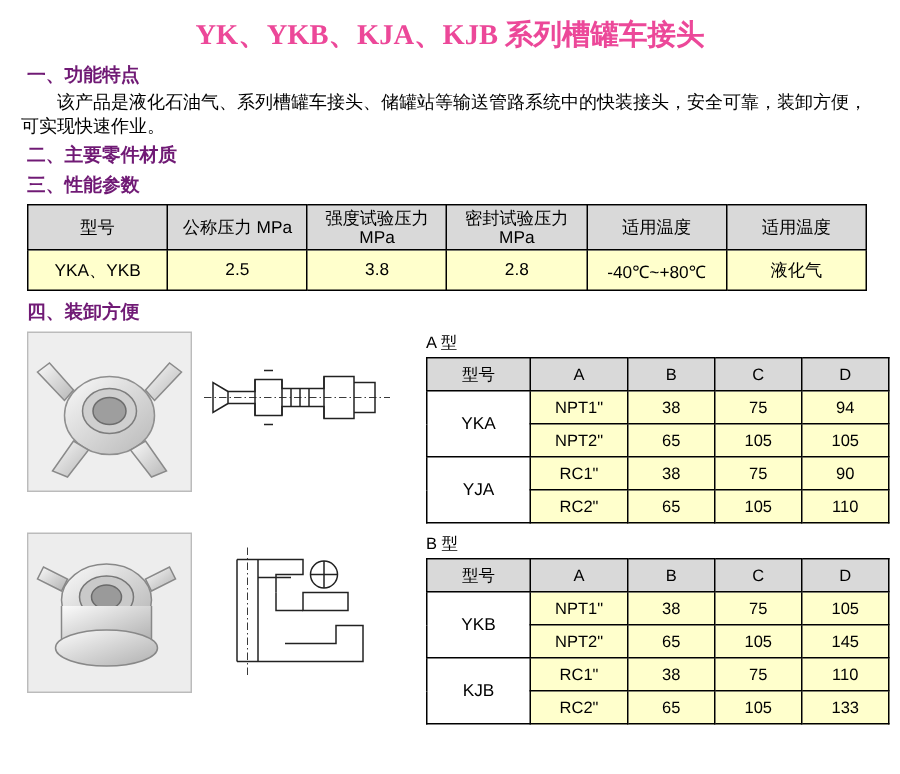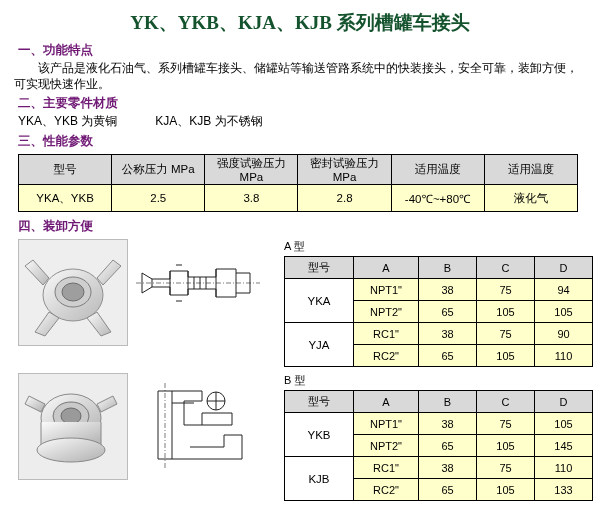--- a/index.html
+++ b/index.html
@@ -21,21 +21,21 @@
     height: 516px;
   }
   .title {
     text-align: center;
     font-family: "Liberation Serif", serif;
     font-weight: bold;
     font-size: 19px;
     letter-spacing: 0px;
     padding-top: 10px;
     padding-bottom: 3px;
-    color: #14532d;
+    color: #ec4899;
   }
   .section-head {
     color: #701a75;
     font-weight: bold;
     font-size: 12.5px;
     font-family: "Liberation Sans", sans-serif;
     margin: 3px 0 1px 18px;
   }
   .para {
     font-size: 12px;
@@ -127,24 +127,20 @@
 <body>
 
 <div class="page">
 
   <div class="title">YK、YKB、KJA、KJB 系列槽罐车接头</div>
 
   <div class="section-head">一、功能特点</div>
   <div class="para">该产品是液化石油气、系列槽罐车接头、储罐站等输送管路系统中的快装接头，安全可靠，装卸方便，可实现快速作业。</div>
 
   <div class="section-head">二、主要零件材质</div>
-  <div class="mat-line">
-    <span>YKA、YKB 为黄铜</span>
-    <span>KJA、KJB 为不锈钢</span>
-  </div>
 
   <div class="section-head">三、性能参数</div>
 
   <table class="perf">
     <thead>
       <tr>
         <th>型号</th>
         <th>公称压力 MPa</th>
         <th>强度试验压力 MPa</th>
         <th>密封试验压力 MPa</th>

